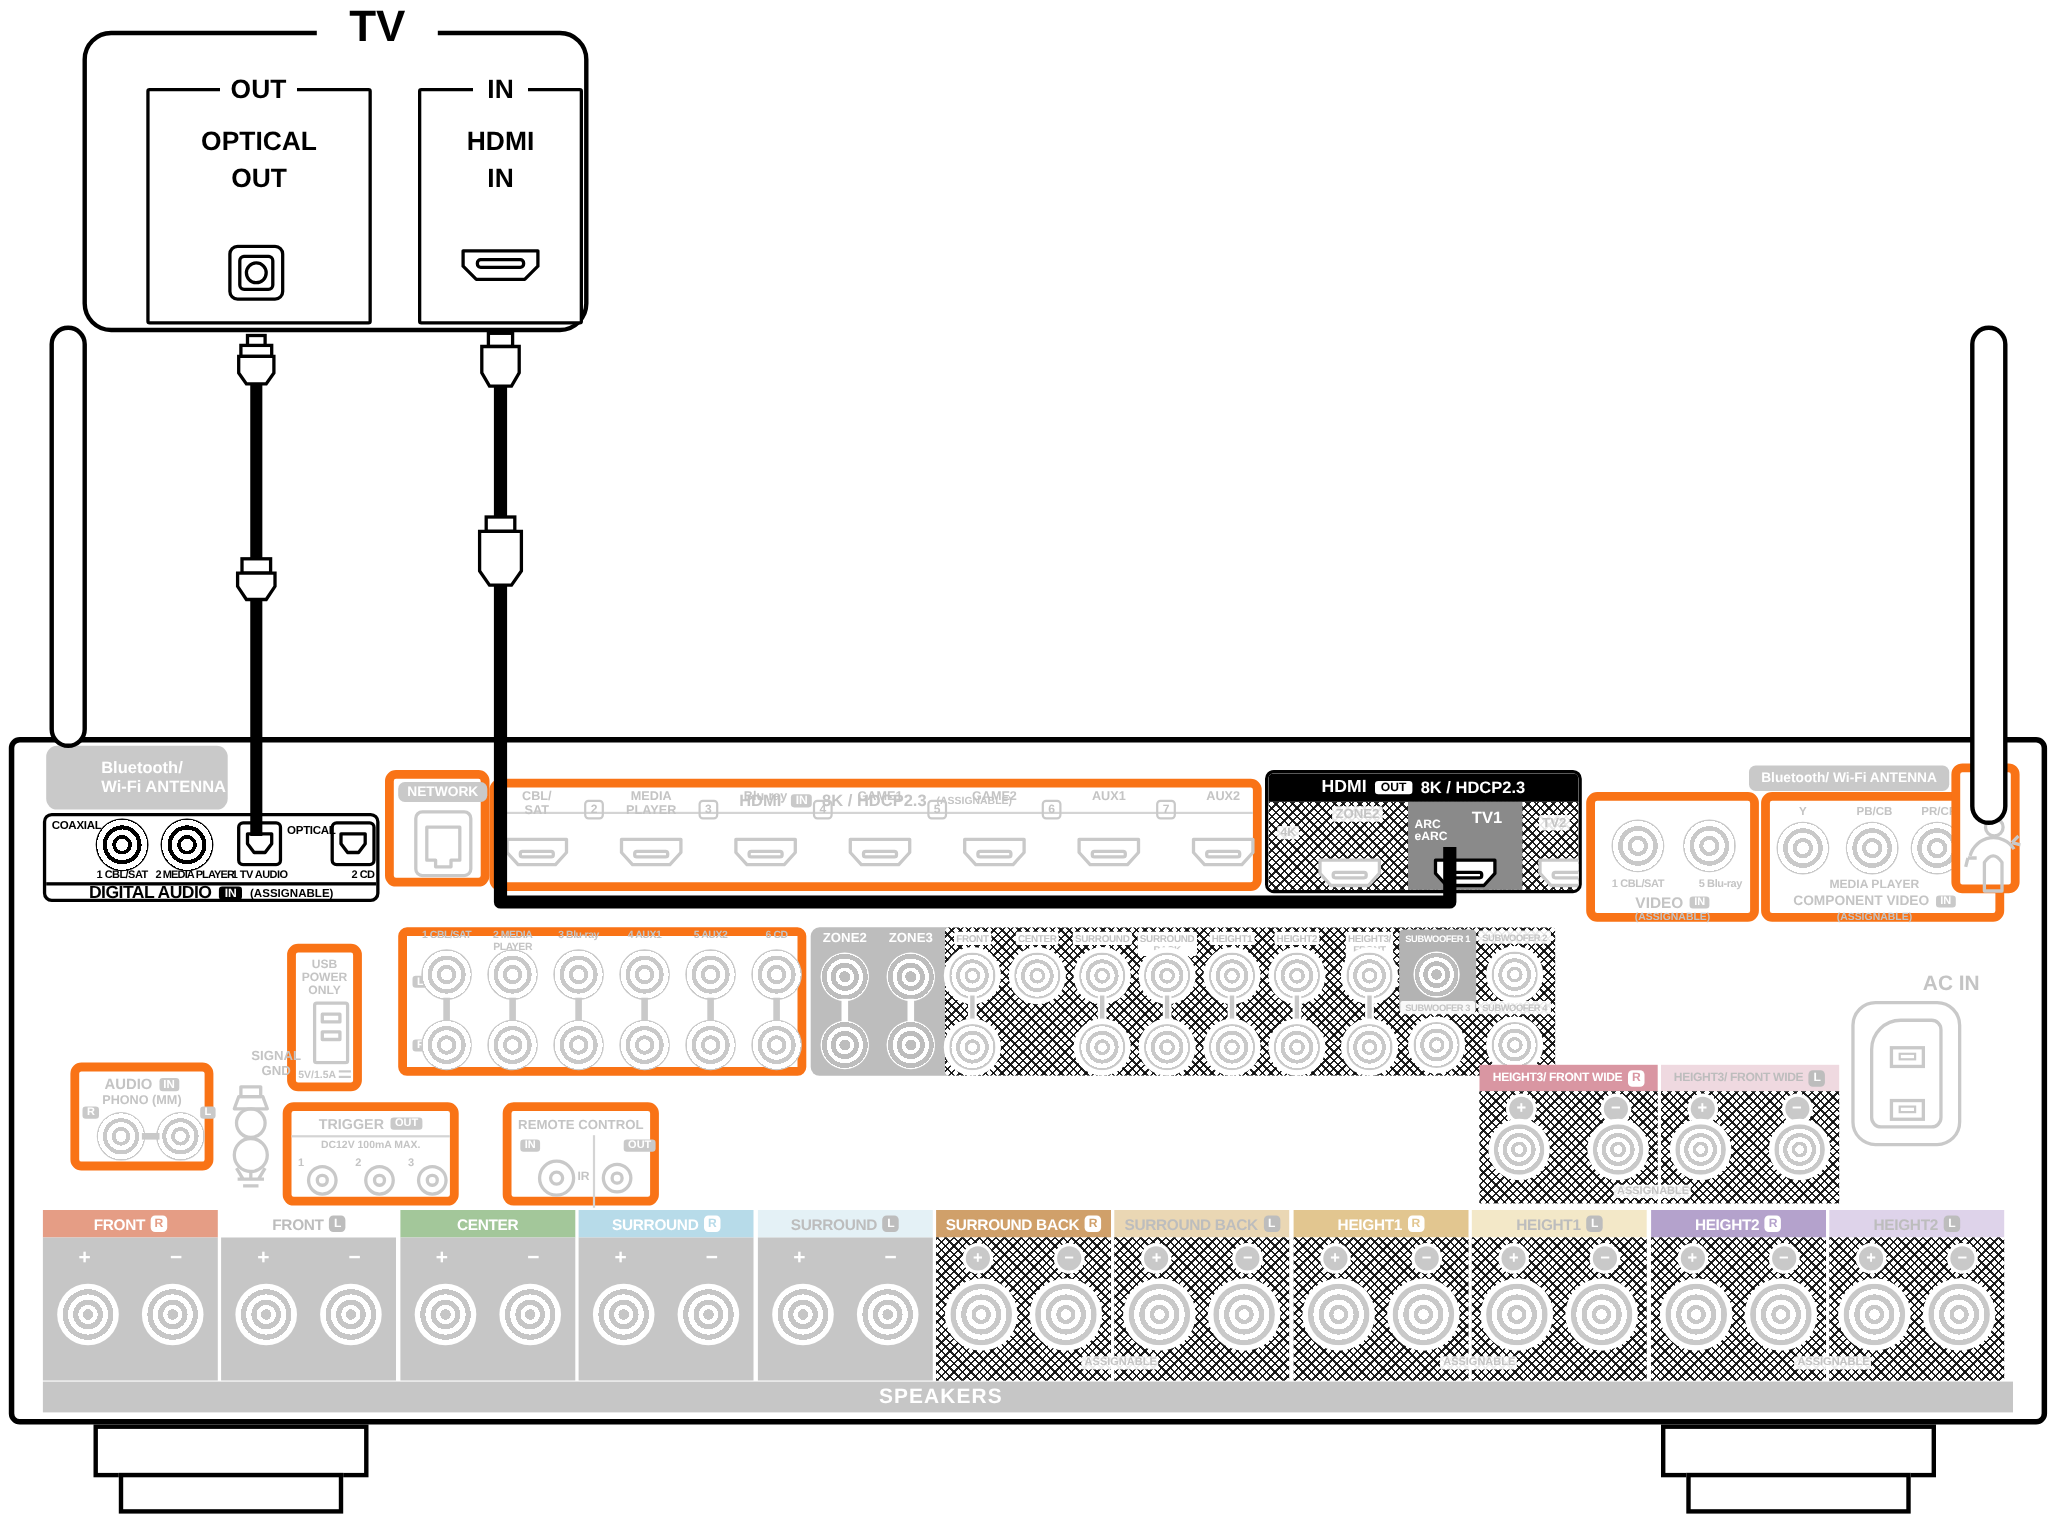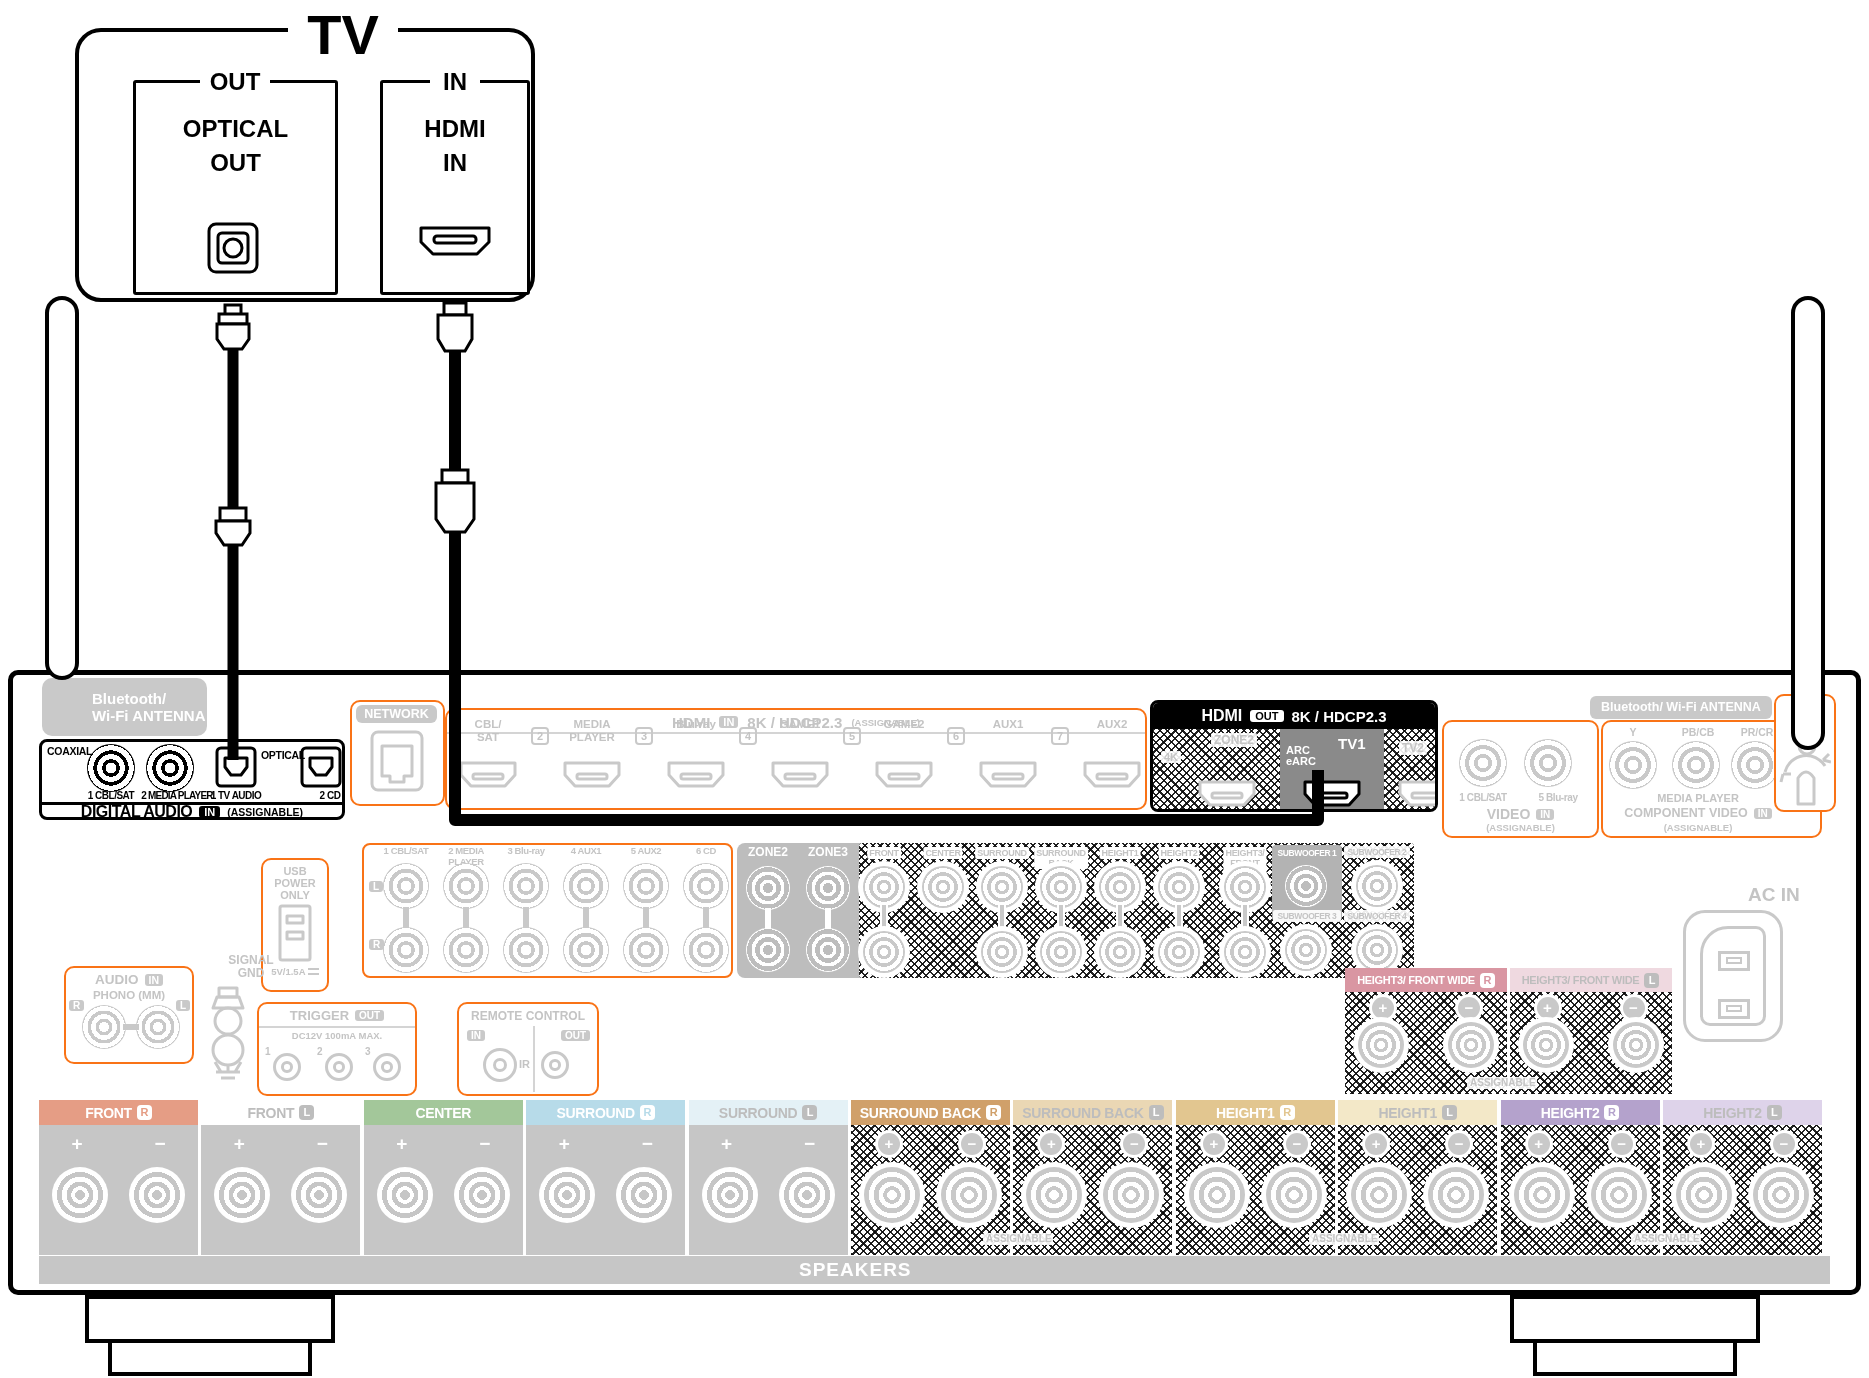--- a/index.html
+++ b/index.html
@@ -3,21 +3,21 @@
 <meta charset="utf-8">
 <style>
   html,body{margin:0;padding:0;background:#fff;font-family:"Liberation Sans",sans-serif;}
   #stage{position:relative;width:1869px;height:1378px;background:#fff;overflow:hidden;}
   *{box-sizing:border-box;}
   .abs{position:absolute;}
   .c{text-align:center;}
   .pre{white-space:pre-line;}
   .b{font-weight:bold;}
   .gtext{color:#c4c4c4;}
-  .gb{position:absolute;border:2px solid #f97316;border-radius:10px;background:#fff;}
+  .gb{position:absolute;border:8px solid #f97316;border-radius:10px;background:#fff;}
   .wpill{background:#c9c9c9;color:#fff;font-weight:bold;text-align:center;border-radius:6px;}
   .kbadge{background:#000;color:#fff;font-weight:bold;border-radius:3px;padding:0 5px;}
   .gbadge{background:#c9c9c9;color:#fff;font-weight:bold;border-radius:3px;padding:0 4px;}
   .hatchbg{background-color:#fff;background-image:
     repeating-linear-gradient(45deg,rgba(10,10,10,.9) 0 1.6px,transparent 1.6px 5.4px),
     repeating-linear-gradient(135deg,rgba(10,10,10,.9) 0 1.6px,transparent 1.6px 5.4px);}
   
   .rca{position:absolute;border-radius:50%;}
   .rca-g{background:radial-gradient(circle,#fff 0 16%,#c9c9c9 16% 27%,#fff 27% 41%,#c9c9c9 41% 53%,#fff 53% 67%,#c9c9c9 67% 79%,#fff 79% 100%);}
   .rca-k{background:radial-gradient(circle,#fff 0 16%,#000 16% 26%,#fff 26% 41%,#000 41% 52%,#fff 52% 67%,#000 67% 78%,#fff 78% 100%);}
@@ -76,21 +76,21 @@
   .po .jb{left:7px;top:86px;width:42px;height:42px;}
   .po .plink{position:absolute;left:24px;top:60px;width:8px;height:28px;background:linear-gradient(#c9c9c9,#c9c9c9) center/4px 100% no-repeat,#fff;}
   .asg{position:absolute;background:rgba(255,255,255,.92);color:#c4c4c4;font:bold 10px/12px "Liberation Sans",sans-serif;text-align:center;padding:0 3px;border-radius:2px;}
 </style>
 </head>
 <body>
 
 <div id="stage">
 
   <div class="abs" style="left:75px;top:28px;width:460px;height:274px;border:4px solid #000;border-radius:26px;background:#fff;"></div>
-  <div class="abs b" style="left:288px;top:2px;width:110px;font-size:56px;background:#fff;text-align:center;z-index:3;">TV</div>
+  <div class="abs b" style="left:288px;top:2px;width:110px;font-size:40px;background:#fff;text-align:center;z-index:3;">TV</div>
 
   <div class="abs" style="left:133px;top:80px;width:205px;height:215px;border:3px solid #000;border-radius:3px;background:#fff;"></div>
   <div class="abs b c" style="left:200px;top:68px;width:70px;font-size:24px;background:#fff;z-index:3;">OUT</div>
   <div class="abs b pre c" style="left:148px;top:112px;width:175px;font-size:24px;line-height:1.4;">OPTICAL
 OUT</div>
   <svg class="abs lineart-k" style="left:207px;top:222px;" width="52" height="52" viewBox="0 0 52 52">
     <rect x="2" y="2" width="48" height="48" rx="7"></rect>
       <rect x="11" y="11" width="30" height="30" rx="4"></rect>
       <circle cx="26" cy="26" r="9"></circle>
   </svg>

